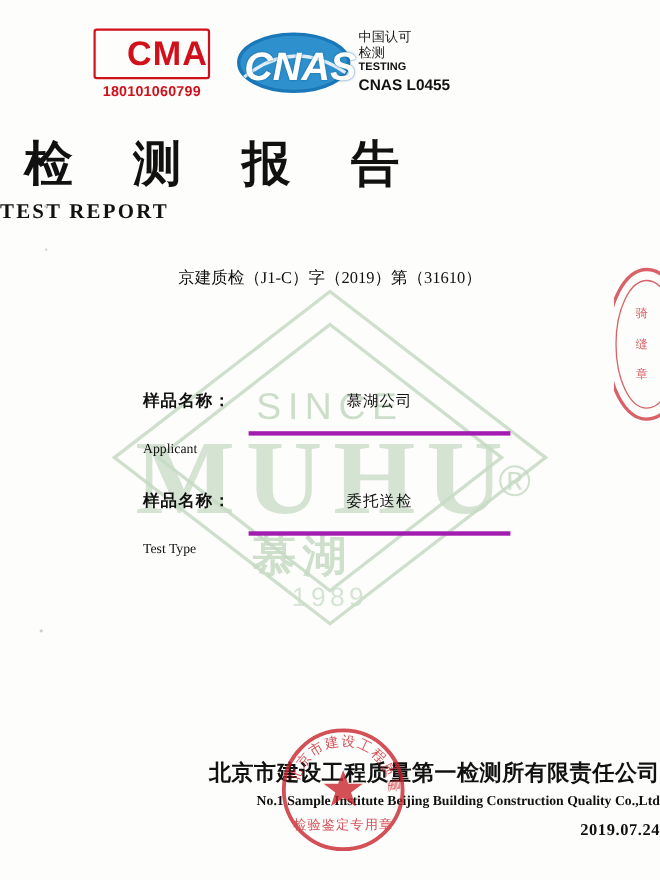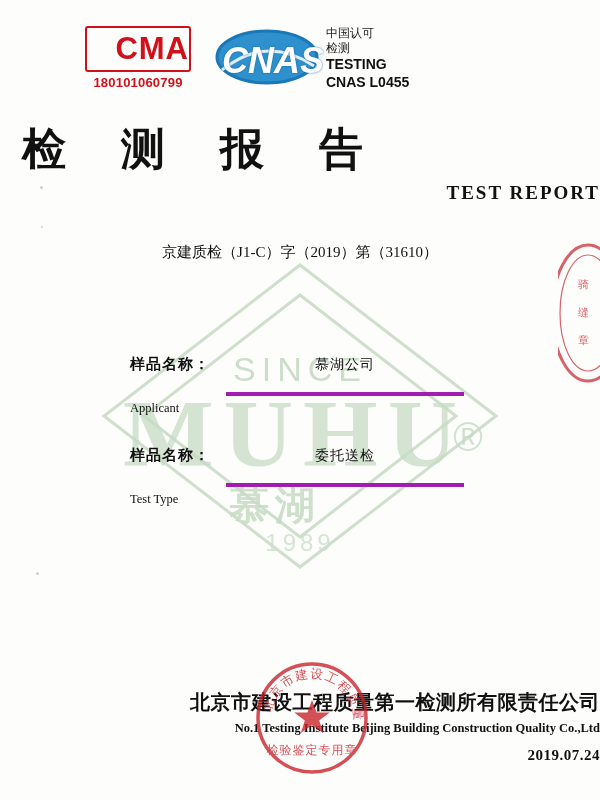--- a/index.html
+++ b/index.html
@@ -108,21 +108,21 @@
     left: 326px;
     top: 4px;
     line-height: 1.25;
   }
   .cnas-cn {
     font-size: 12px;
     color: #1a1a1a;
     font-family: "Liberation Sans", sans-serif;
   }
   .cnas-en {
-    font-size: 14px;
+    font-size: 10px;
     font-weight: bold;
     font-family: "Liberation Sans", sans-serif;
     color: #111;
   }
   .cnas-no {
     font-size: 14px;
     font-weight: bold;
     font-family: "Liberation Sans", sans-serif;
     color: #111;
   }
@@ -137,21 +137,21 @@
     font-weight: bold;
     font-size: 44px;
     letter-spacing: 22px;
     text-indent: 22px;
     color: #111;
   }
   .title-en {
     position: absolute;
     top: 182px;
     left: 0; right: 0;
-    text-align: right;
+    text-align: left;
     font-family: "Liberation Serif", serif;
     font-weight: bold;
     font-size: 19px;
     letter-spacing: 2px;
     color: #111;
   }
 
   .report-no {
     position: absolute;
     top: 243px;
@@ -317,21 +317,21 @@
       <span class="field-label-cn">样品名称：</span>
       <span class="field-value-wrap">
         <span class="field-value">委托送检</span>
       </span>
       <div class="field-label-en">Test Type</div>
     </div>
   </div>
 
   <div class="footer">
     <div class="org-cn">北京市建设工程质量第一检测所有限责任公司</div>
-    <div class="org-en">No.1 Testing Institute Beijing Building Construction Quality Co.,Ltd</div>
+    <div class="org-en">No.1 Sample Institute Beijing Building Construction Quality Co.,Ltd</div>
     <div class="issue-date">2019.07.24</div>
   </div>
 
   <div class="seal-footer">
     <svg viewBox="0 0 120 120" width="120" height="120" opacity="0.78">
       <circle cx="60" cy="60" r="54" fill="none" stroke="#c8202a" stroke-width="3.5"></circle>
       <path id="sealArc" d="M18,62 a42,42 0 0 1 84,0" fill="none"></path>
       <text font-family="Liberation Serif, serif" font-size="12.5" fill="#c8202a" letter-spacing="1.5">
         <textPath href="#sealArc" startOffset="6%">北京市建设工程质量第一检测所</textPath>
       </text>

